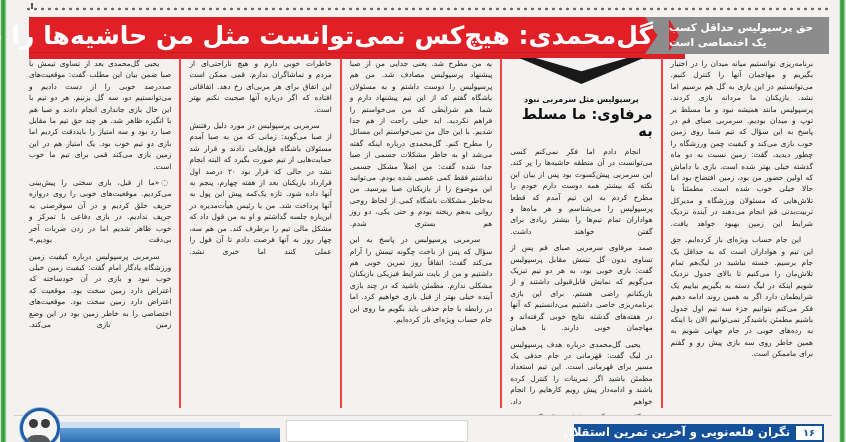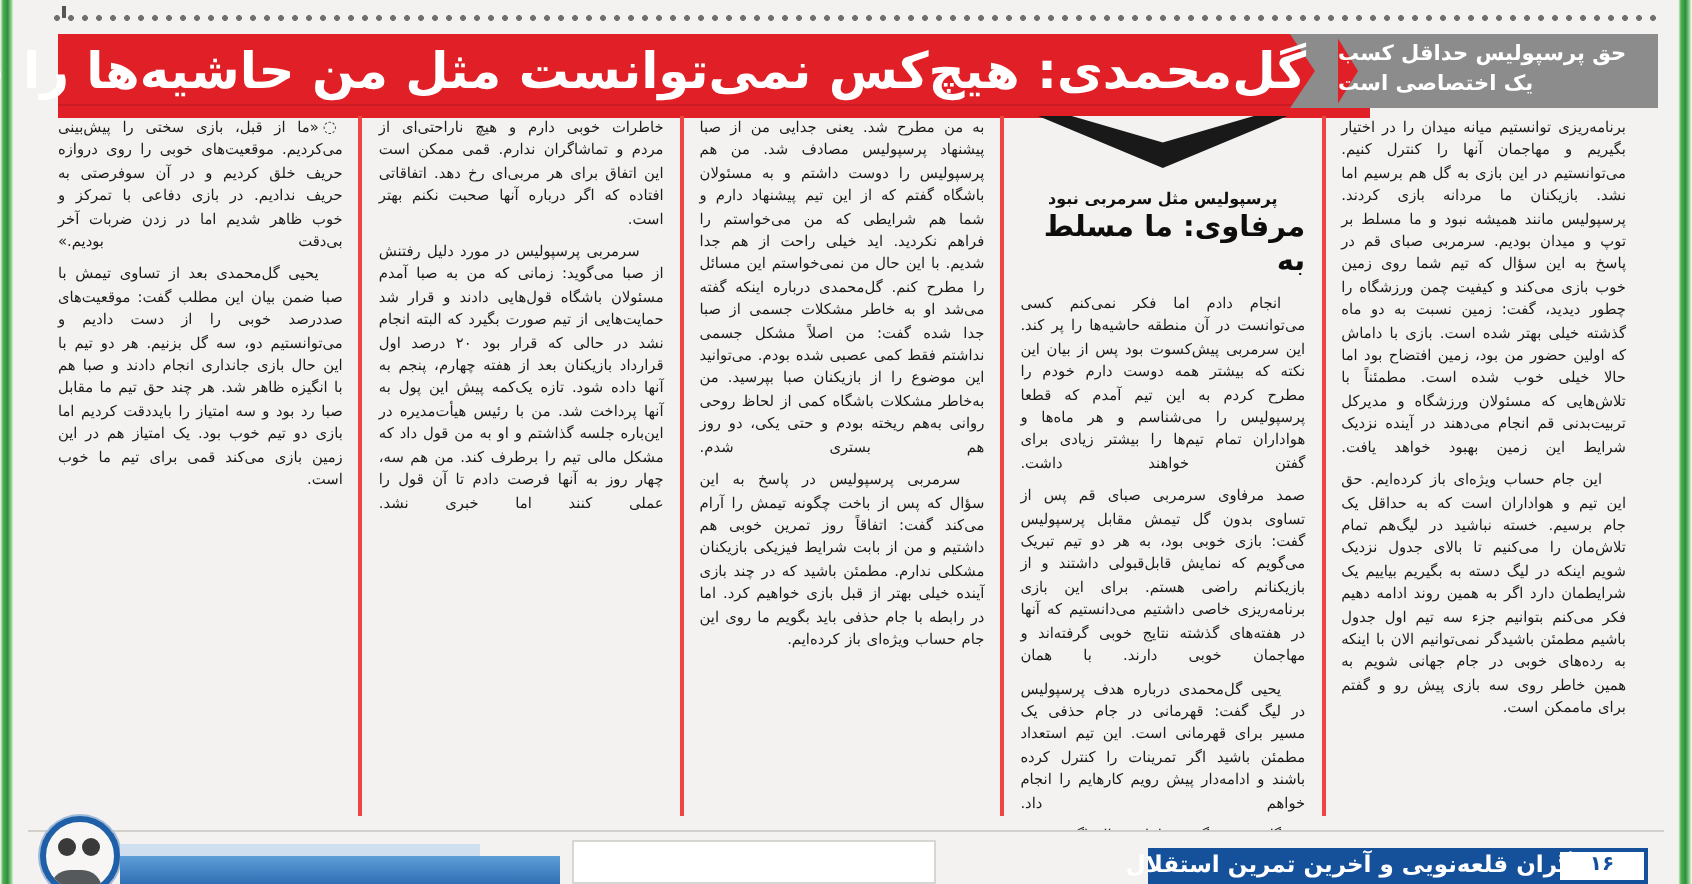--- a/index.html
+++ b/index.html
@@ -298,21 +298,21 @@
     color: #ffffff;
     font-size: 11.5px;
     font-weight: bold;
     letter-spacing: -0.4px;
     white-space: nowrap;
   }
   .right-blue-badge {
     position: absolute;
     right: 2px;
     top: 2px;
-    width: 42px;
+    width: 26px;
     height: 14px;
     background: #ffffff;
   }
   .right-blue-badge em {
     display: block;
     color: #15509b;
     font-size: 10px;
     font-weight: bold;
     font-style: normal;
     text-align: center;
@@ -372,22 +372,23 @@
         <p class="ptext indent last">سرمربی پرسپولیس در پاسخ به این سؤال که پس از باخت چگونه تیمش را آرام می‌کند گفت: اتفاقاً روز تمرین خوبی هم داشتیم و من از بابت شرایط فیزیکی بازیکنان مشکلی ندارم. مطمئن باشید که در چند بازی آینده خیلی بهتر از قبل بازی خواهیم کرد. اما در رابطه با جام حذفی باید بگویم ما روی این جام حساب ویژه‌ای باز کرده‌ایم.</p>
       </div>
 
       <div class="col">
         <p class="ptext">خاطرات خوبی دارم و هیچ ناراحتی‌ای از مردم و تماشاگران ندارم. قمی ممکن است این اتفاق برای هر مربی‌ای رخ دهد. اتفاقاتی افتاده که اگر درباره آنها صحبت نکنم بهتر است.</p>
         <p class="ptext indent">سرمربی پرسپولیس در مورد دلیل رفتنش از صبا می‌گوید: زمانی که من به صبا آمدم مسئولان باشگاه قول‌هایی دادند و قرار شد حمایت‌هایی از تیم صورت بگیرد که البته انجام نشد در حالی که قرار بود ۲۰ درصد اول قرارداد بازیکنان بعد از هفته چهارم، پنجم به آنها داده شود. تازه یک‌کمه پیش این پول به آنها پرداخت شد. من با رئیس هیأت‌مدیره در این‌باره جلسه گذاشتم و او به من قول داد که مشکل مالی تیم را برطرف کند. من هم سه، چهار روز به آنها فرصت دادم تا آن قول را عملی کنند اما خبری نشد.</p>
       </div>
 
       <div class="col">
         <div class="photo-box"></div>
+        <p class="ptext indent">یحیی گل‌محمدی بعد از تساوی تیمش با صبا ضمن بیان این مطلب گفت: موقعیت‌های صددرصد خوبی را از دست دادیم و می‌توانستیم دو، سه گل بزنیم. هر دو تیم با این حال بازی جانداری انجام دادند و صبا هم با انگیزه ظاهر شد. هر چند حق تیم ما مقابل صبا رد بود و سه امتیاز را بایددقت کردیم اما بازی دو تیم خوب بود. یک امتیاز هم در این زمین بازی می‌کند قمی برای تیم ما خوب است.</p>
         <p class="ptext bullet-lead">«ما از قبل، بازی سختی را پیش‌بینی می‌کردیم. موقعیت‌های خوبی را روی دروازه حریف خلق کردیم و در آن سوفرصتی به حریف ندادیم. در بازی دفاعی با تمرکز و خوب ظاهر شدیم اما در زدن ضربات آخر بی‌دقت بودیم.»</p>
-        <p class="ptext indent">یحیی گل‌محمدی بعد از تساوی تیمش با صبا ضمن بیان این مطلب گفت: موقعیت‌های صددرصد خوبی را از دست دادیم و می‌توانستیم دو، سه گل بزنیم. هر دو تیم با این حال بازی جانداری انجام دادند و صبا هم با انگیزه ظاهر شد. هر چند حق تیم ما مقابل صبا رد بود و سه امتیاز را بایددقت کردیم اما بازی دو تیم خوب بود. یک امتیاز هم در این زمین بازی می‌کند قمی برای تیم ما خوب است.</p>
+        <p class="ptext indent">سرمربی پرسپولیس درباره کیفیت زمین ورزشگاه یادگار امام گفت: کیفیت زمین خیلی خوب نبود و بازی در آن خودساخته که اعتراض دارد زمین سخت بود. موقعیت که اعتراض دارد زمین سخت بود. موقعیت‌های اختصاصی را به خاطر زمین بود در این وضع زمین بازی می‌کند.</p>
       </div>
 
     </div>
 
     <div class="bottom-strip">
       <div class="bstrip-inner">
         <div class="avatar-circle">
           <b></b>
           <s></s>
         </div>

